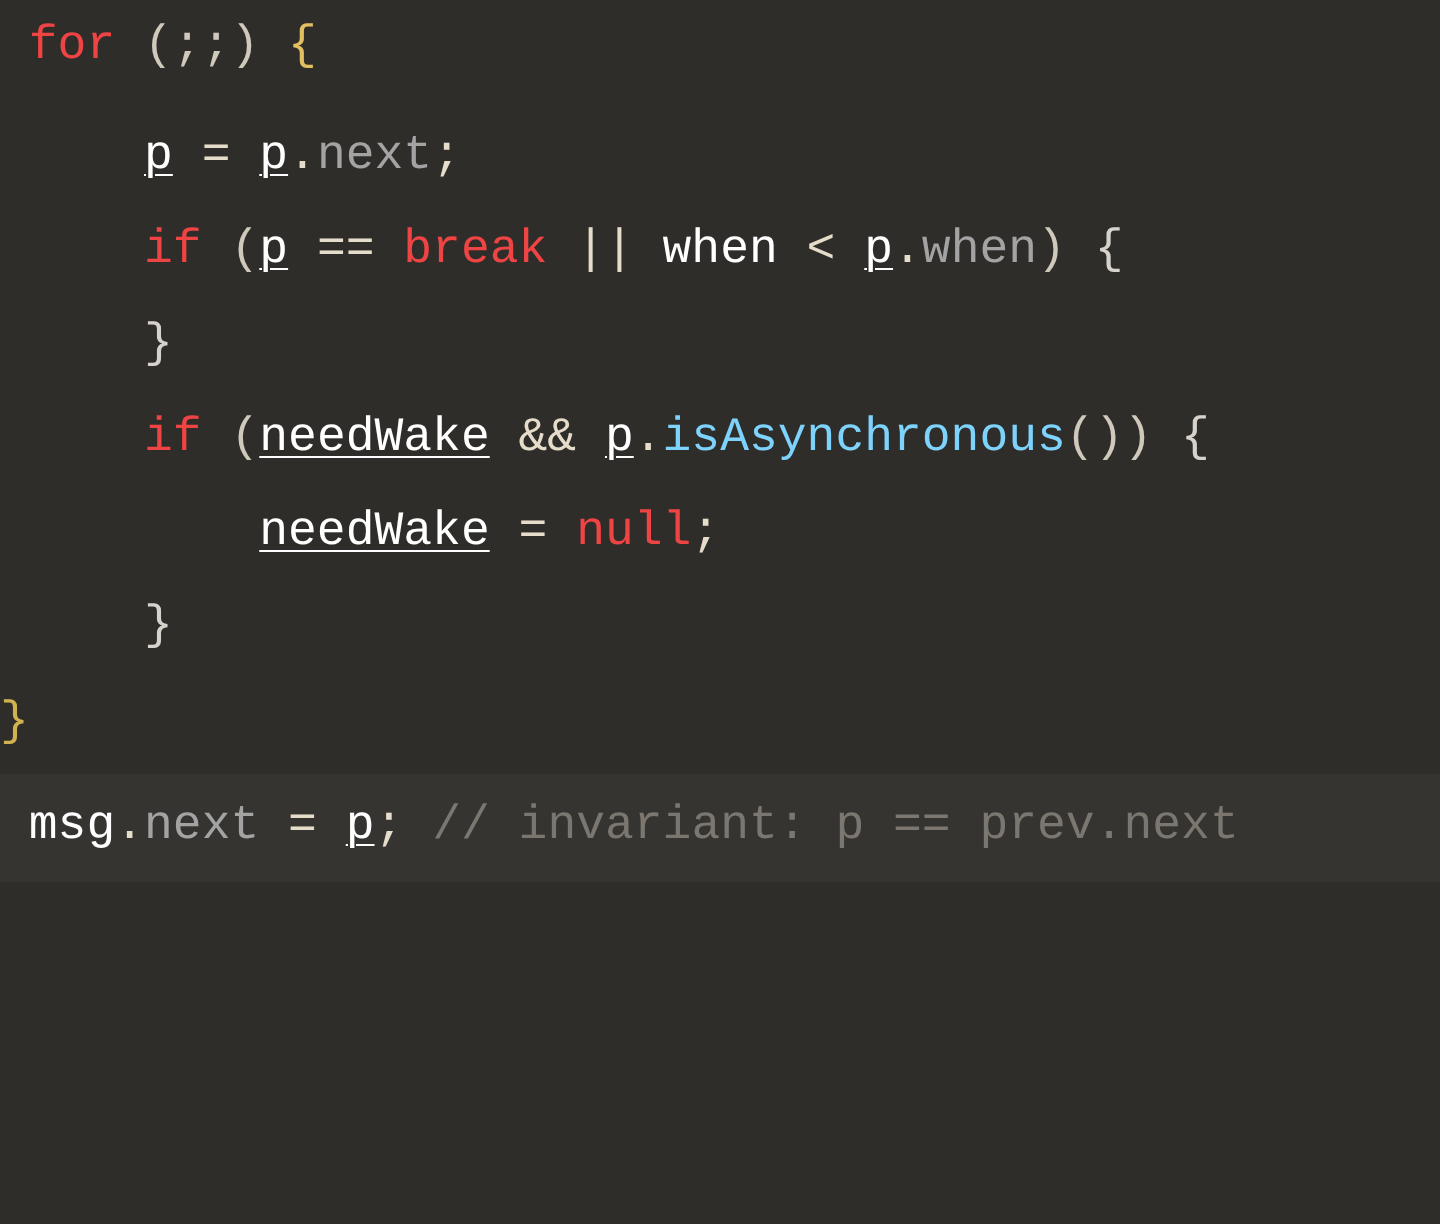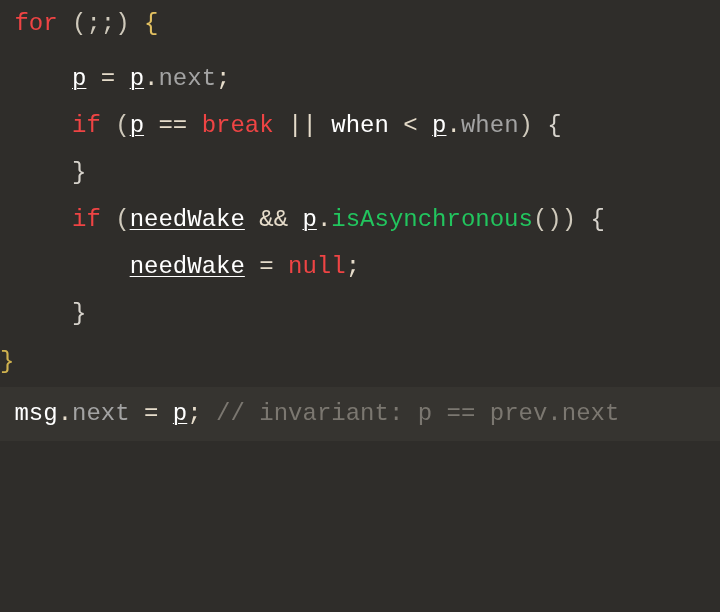--- a/index.html
+++ b/index.html
@@ -20,21 +20,21 @@
   .code {
     padding: 0;
   }
   .line {
     white-space: pre;
     height: 47px;
     line-height: 47px;
     position: relative;
   }
   .kw   { color: #ef4444; }            
-  .kw2  { color: #22c55e; } 
+  .kw2  { color: #7dd3fc; } 
   .red  { color: #a3a3a3; }            
   .id   { color: #ffffff; }            
   .op   { color: #e6dcca; }
   .par  { color: #cfc9bb; }
   .brace-y { color: #e2c061; position: relative; }
   .brace-y2 { color: #d0b24f; position: relative; }
   .brace-w { color: #d7d3cc; }
   .cmt  { color: #7b7770; margin-top: 41px; }
   .und  { text-decoration: underline; text-decoration-thickness: 1px; text-underline-offset: 3px; }
 

